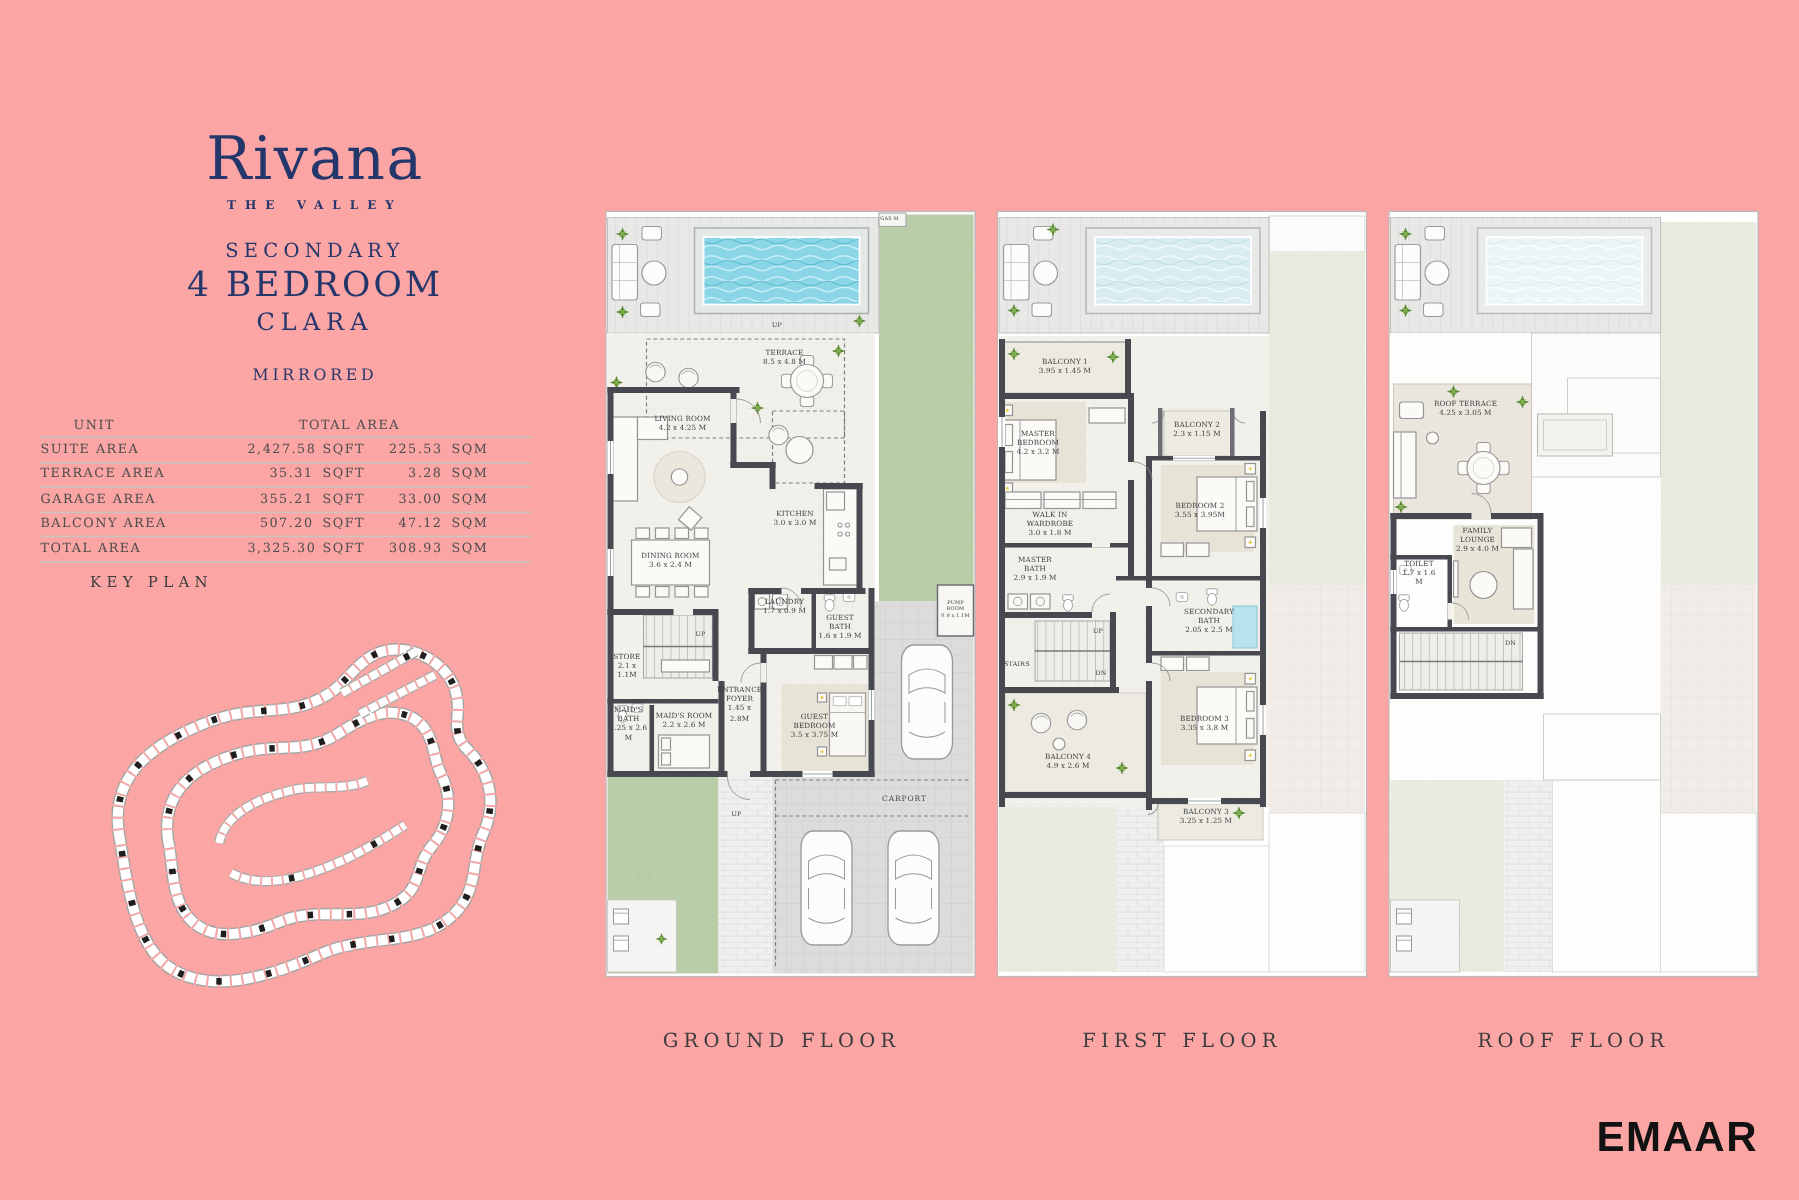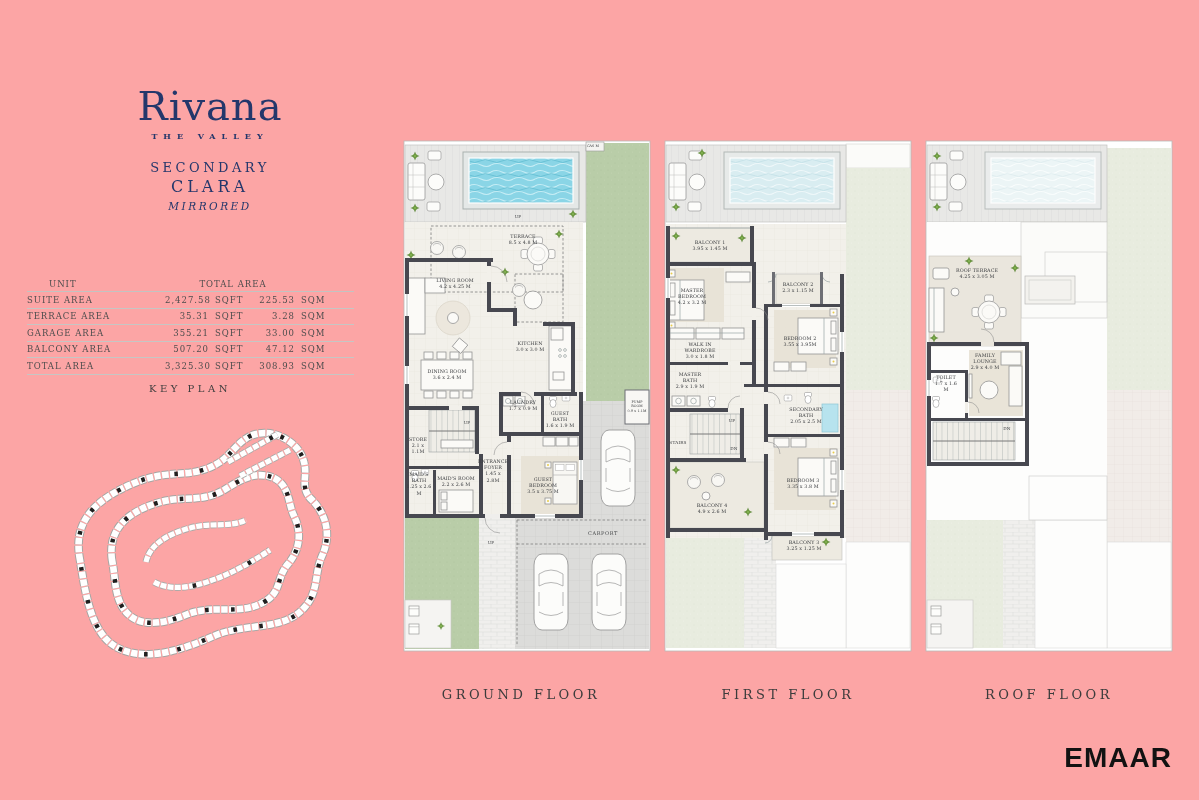--- a/index.html
+++ b/index.html
@@ -6,28 +6,28 @@
   .canvas{position:relative;width:1199px;height:800px;background:#fca5a5;overflow:hidden;
           font-family:"DejaVu Serif", "Liberation Serif", serif;}
   
   .brand{position:absolute;left:60px;top:86px;width:300px;text-align:center;color:#24376b;}
   .brand-logo{font-size:40px;letter-spacing:1px;font-weight:500;line-height:1;}
   .brand-tagline{font-size:8px;letter-spacing:6px;margin-top:5px;font-weight:700;}
   .unit-title{position:absolute;left:60px;top:160px;width:300px;text-align:center;color:#24376b;}
   .ut1{font-size:13px;letter-spacing:3.5px;}
   .ut2{font-size:23px;letter-spacing:2px;margin-top:2px;}
   .ut3{font-size:16px;letter-spacing:4px;margin-top:2px;}
-  .ut4{font-size:10.5px;letter-spacing:2.5px;margin-top:4px;font-style:italic;}
+  .ut4{font-size:10.5px;letter-spacing:2.5px;margin-top:20px;}
   .area-table{position:absolute;left:27px;top:276px;width:327px;color:#4d4d4d;font-size:8.5px;letter-spacing:1px;}
   .at-header{display:grid;grid-template-columns:138px 50px 36px 50px 37px;height:15px;align-items:center;border-bottom:1px solid #c3c3c1;}
   .at-header .h1{padding-left:22px;}
   .at-header .h2{grid-column:2 / span 3;text-align:center;}
   .at-row{display:grid;grid-template-columns:138px 50px 36px 50px 37px;height:15.5px;align-items:center;border-bottom:1px solid #c6c6c4;}
   .num{text-align:right;padding-right:6px;}
-  .keyplan-title{position:absolute;left:60px;top:383px;width:260px;text-align:center;
+  .keyplan-title{position:absolute;left:60px;top:383px;width:260px;
                  font-size:10px;letter-spacing:3.5px;color:#3d3d3d;}
   .keyplan{position:absolute;left:42px;top:410px;}
   
   .floor-panel{position:absolute;width:248px;height:512px;}
   #panel-ground{left:403px;top:140px;}
   #panel-first{left:664px;top:140px;}
   #panel-roof{left:925px;top:140px;}
   .floor-panel svg{position:absolute;left:0;top:0;}
   .rlabel{position:absolute;transform:translate(-50%,-50%);text-align:center;color:#3b3d40;
           font-size:4.8px;line-height:1.3;letter-spacing:0.1px;}
@@ -169,20 +169,21 @@
       <path id="kp4b" d="M198,66 L248,40"></path>
     </defs>
   </svg>
 
   <div class="brand">
     <div class="brand-logo">Rivana</div>
     <div class="brand-tagline">THE VALLEY</div>
   </div>
   <div class="unit-title">
     <div class="ut1">SECONDARY</div>
+    <div class="ut2">4 BEDROOM</div>
     <div class="ut3">CLARA</div>
     <div class="ut4">MIRRORED</div>
   </div>
 
   <div class="area-table">
     <div class="at-header">
       <span class="h1">UNIT</span>
       <span class="h2">TOTAL AREA</span>
     </div>
     <div class="at-row">

